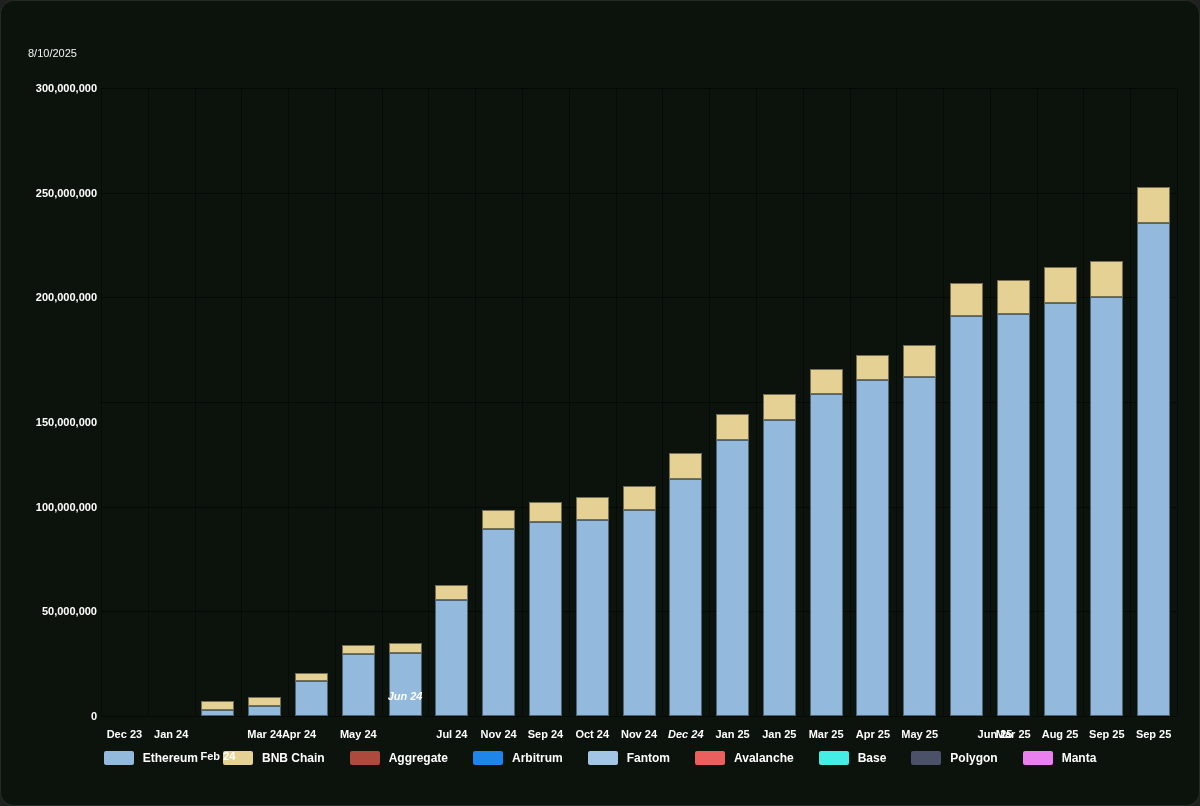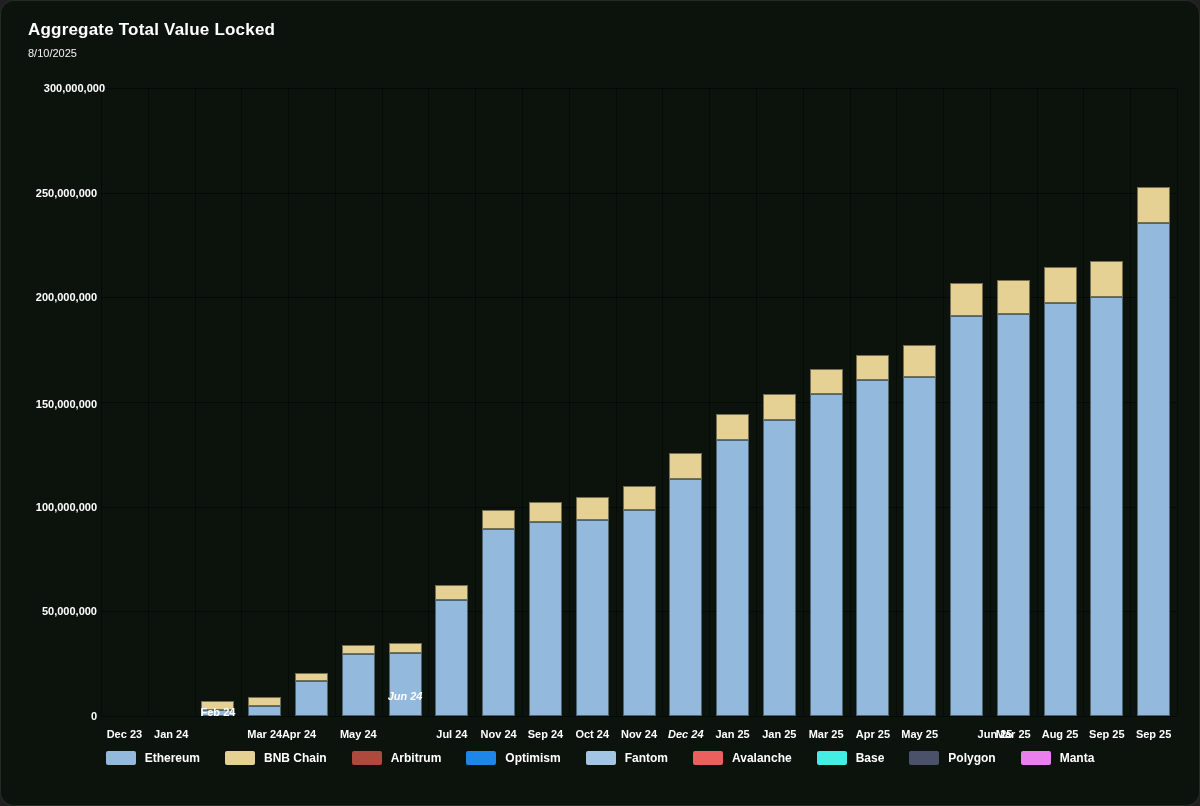--- a/index.html
+++ b/index.html
@@ -33,39 +33,38 @@
     justify-content:center;align-items:flex-start;gap:25px;
   }
   .legend-item{display:flex;align-items:center;gap:9px;cursor:pointer;}
   .legend-swatch{width:30px;height:14px;border-radius:2px;}
   .legend-label{font-size:12px;font-weight:600;color:#ffffff;}
 </style>
 </head>
 <body>
 
 <div class="card">
-  <div class="title">Aggregate Total Value Locked</div>
   <div class="subtitle">8/10/2025</div>
   <div id="plot"></div>
   <div class="legend" id="legend">
       <div class="legend-item">
         <span class="legend-swatch" style="background: rgb(147, 185, 220);"></span>
         <span class="legend-label">Ethereum</span>
       </div>
       <div class="legend-item">
         <span class="legend-swatch" style="background: rgb(230, 209, 148);"></span>
         <span class="legend-label">BNB Chain</span>
       </div>
       <div class="legend-item">
         <span class="legend-swatch" style="background: rgb(173, 74, 61);"></span>
-        <span class="legend-label">Arbitrum</span>
+        <span class="legend-label">Aggregate</span>
       </div>
       <div class="legend-item">
         <span class="legend-swatch" style="background: rgb(29, 134, 232);"></span>
-        <span class="legend-label">Optimism</span>
+        <span class="legend-label">Arbitrum</span>
       </div>
       <div class="legend-item">
         <span class="legend-swatch" style="background: rgb(163, 198, 228);"></span>
         <span class="legend-label">Fantom</span>
       </div>
       <div class="legend-item">
         <span class="legend-swatch" style="background: rgb(236, 95, 95);"></span>
         <span class="legend-label">Avalanche</span>
       </div>
       <div class="legend-item">
@@ -81,27 +80,27 @@
         <span class="legend-label">Manta</span>
       </div>
     </div>
 <div class="gl-h" style="left: 100px; width: 1076px; top: 715px;"></div>
     <div class="ytick" style="left: 16px; top: 708px;">0</div>
     <div class="gl-h" style="left: 100px; width: 1076px; top: 610.333px;"></div>
     <div class="ytick" style="left: 16px; top: 603.333px;">50,000,000</div>
     <div class="gl-h" style="left: 100px; width: 1076px; top: 505.667px;"></div>
     <div class="ytick" style="left: 16px; top: 498.667px;">100,000,000</div>
     <div class="gl-h" style="left: 100px; width: 1076px; top: 401px;"></div>
-    <div class="ytick" style="left: 16px; top: 396px;">150,000,000</div>
+    <div class="ytick" style="left: 16px; top: 414px;">150,000,000</div>
     <div class="gl-h" style="left: 100px; width: 1076px; top: 296.333px;"></div>
     <div class="ytick" style="left: 16px; top: 289.333px;">200,000,000</div>
     <div class="gl-h" style="left: 100px; width: 1076px; top: 191.667px;"></div>
     <div class="ytick" style="left: 16px; top: 184.667px;">250,000,000</div>
     <div class="gl-h" style="left: 100px; width: 1076px; top: 87px;"></div>
-    <div class="ytick" style="left: 24px; top: 80px;">300,000,000</div>
+    <div class="ytick" style="left: 16px; top: 80px;">300,000,000</div>
     <div class="gl-v" style="left: 100px; top: 87px; height: 628px;"></div>
     <div class="gl-v" style="left: 146.783px; top: 87px; height: 628px;"></div>
     <div class="gl-v" style="left: 193.565px; top: 87px; height: 628px;"></div>
     <div class="gl-v" style="left: 240.348px; top: 87px; height: 628px;"></div>
     <div class="gl-v" style="left: 287.13px; top: 87px; height: 628px;"></div>
     <div class="gl-v" style="left: 333.913px; top: 87px; height: 628px;"></div>
     <div class="gl-v" style="left: 380.696px; top: 87px; height: 628px;"></div>
     <div class="gl-v" style="left: 427.478px; top: 87px; height: 628px;"></div>
     <div class="gl-v" style="left: 474.261px; top: 87px; height: 628px;"></div>
     <div class="gl-v" style="left: 521.043px; top: 87px; height: 628px;"></div>
@@ -156,21 +155,21 @@
     <div class="seg" style="left: 995.761px; width: 33px; top: 313.08px; height: 401.92px; background: rgb(147, 185, 220);"></div>
     <div class="seg" style="left: 995.761px; width: 33px; top: 278.54px; height: 34.54px; background: rgb(230, 209, 148);"></div>
     <div class="seg" style="left: 1042.54px; width: 33px; top: 301.567px; height: 413.433px; background: rgb(147, 185, 220);"></div>
     <div class="seg" style="left: 1042.54px; width: 33px; top: 265.98px; height: 35.5867px; background: rgb(230, 209, 148);"></div>
     <div class="seg" style="left: 1089.33px; width: 33px; top: 296.333px; height: 418.667px; background: rgb(147, 185, 220);"></div>
     <div class="seg" style="left: 1089.33px; width: 33px; top: 259.7px; height: 36.6333px; background: rgb(230, 209, 148);"></div>
     <div class="seg" style="left: 1136.11px; width: 33px; top: 222.02px; height: 492.98px; background: rgb(147, 185, 220);"></div>
     <div class="seg" style="left: 1136.11px; width: 33px; top: 186.433px; height: 35.5867px; background: rgb(230, 209, 148);"></div>
     <div class="xtick" style="left: 95.3913px; top: 726px;">Dec 23</div>
     <div class="xtick" style="left: 142.174px; top: 726px;">Jan 24</div>
-    <div class="xtick" style="left: 188.957px; top: 704px;">Feb 24</div>
+    <div class="xtick" style="left: 188.957px; top: 748px;">Feb 24</div>
     <div class="xtick" style="left: 235.739px; top: 726px;">Mar 24</div>
     <div class="xtick" style="left: 270px; top: 726px;">Apr 24</div>
     <div class="xtick" style="left: 329.304px; top: 726px;">May 24</div>
     <div class="xtick" style="left: 376.087px; top: 688px; font-style: italic;">Jun 24</div>
     <div class="xtick" style="left: 422.87px; top: 726px;">Jul 24</div>
     <div class="xtick" style="left: 469.652px; top: 726px;">Nov 24</div>
     <div class="xtick" style="left: 516.435px; top: 726px;">Sep 24</div>
     <div class="xtick" style="left: 563.217px; top: 726px;">Oct 24</div>
     <div class="xtick" style="left: 610px; top: 726px;">Nov 24</div>
     <div class="xtick" style="left: 656.783px; top: 726px; font-style: italic;">Dec 24</div>

